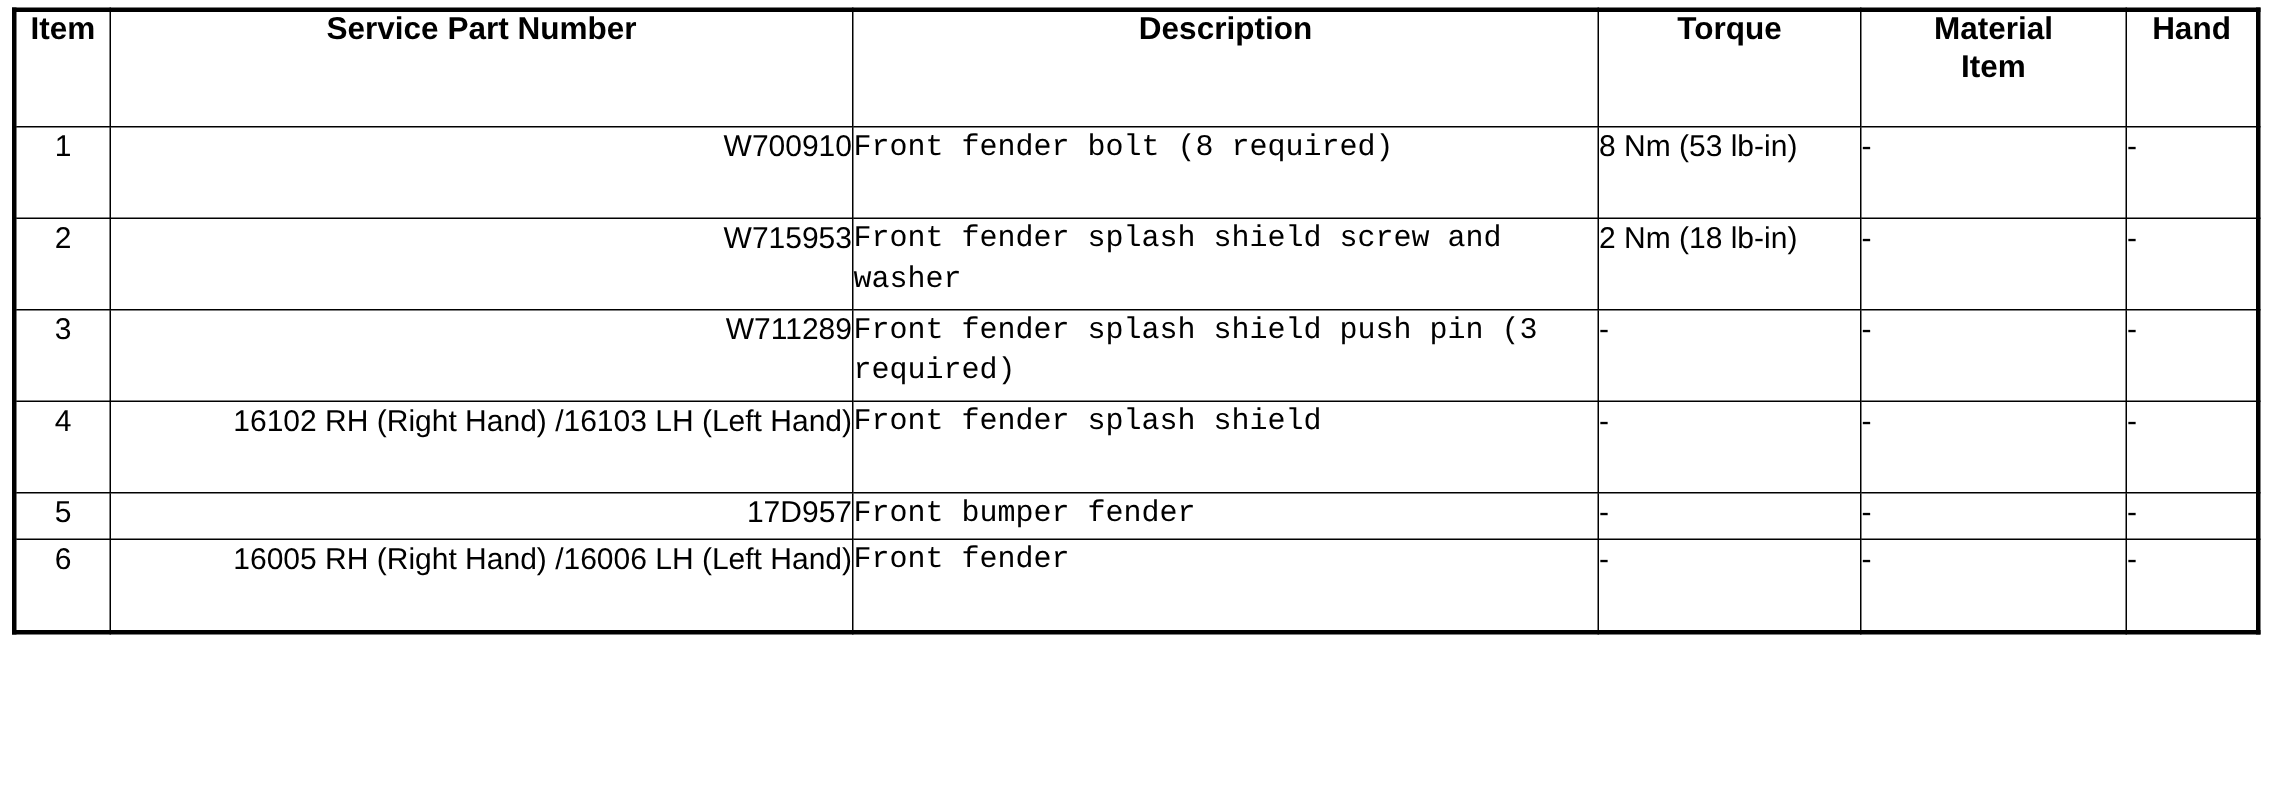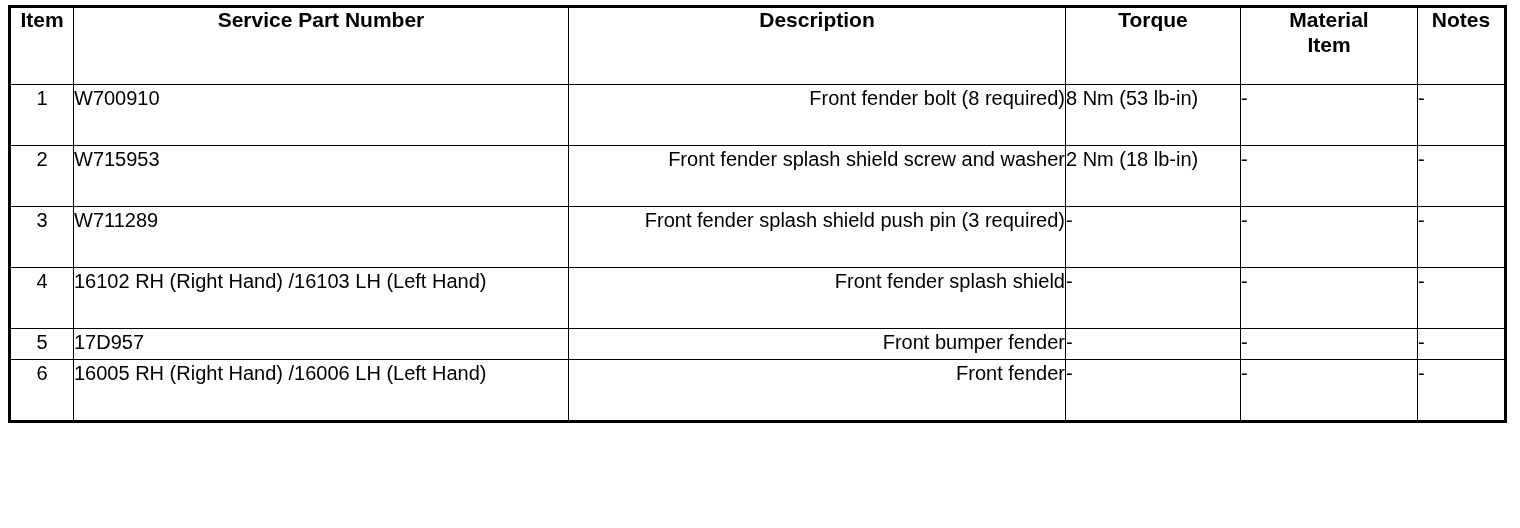--- a/index.html
+++ b/index.html
@@ -57,22 +57,22 @@
   tbody td {
     font-size: 20px;
     line-height: 1.35;
     padding: 12px 10px 10px 10px;
   }
   tbody td.c-item {
     text-align: center;
     padding-left: 4px;
     padding-right: 4px;
   }
-  tbody td.c-part   { text-align: left; }
-  tbody td.c-desc   { text-align: right; }
+  tbody td.c-part   { text-align: right; }
+  tbody td.c-desc   { text-align: left; font-family: Liberation Mono, monospace; }
   tbody td.c-torque { text-align: left; }
   tbody td.c-mat    { text-align: left; }
   tbody td.c-notes  { text-align: left; }
 
   tbody tr.r-tall  td { height: 60px; }
   tbody tr.r-short td { height: 30px; }
 
   
   col.w-item   { width: 64px; }
   col.w-part   { width: 495px; }
@@ -94,21 +94,21 @@
       <col class="w-mat">
       <col class="w-notes">
     </colgroup>
     <thead>
       <tr>
         <th class="th-item">Item</th>
         <th class="th-part">Service Part Number</th>
         <th class="th-desc">Description</th>
         <th class="th-torque">Torque</th>
         <th class="th-mat"><span>Material</span><br><span>Item</span></th>
-        <th class="th-notes">Notes</th>
+        <th class="th-notes">Hand</th>
       </tr>
     </thead>
     <tbody>
       <tr class="r-tall">
         <td class="c-item">1</td>
         <td class="c-part">W700910</td>
         <td class="c-desc">Front fender bolt (8 required)</td>
         <td class="c-torque">8 Nm (53 lb-in)</td>
         <td class="c-mat">-</td>
         <td class="c-notes">-</td>

